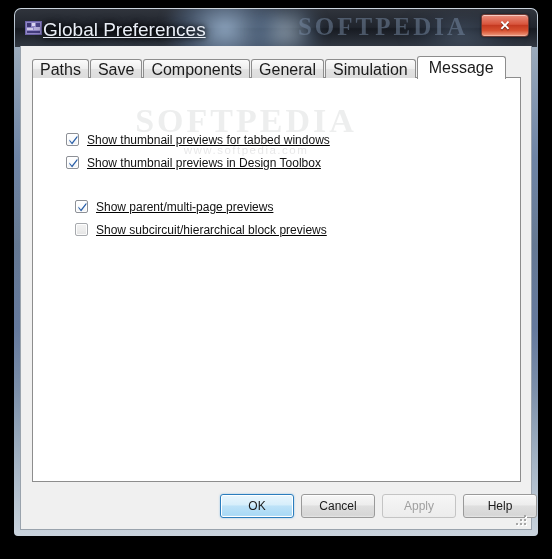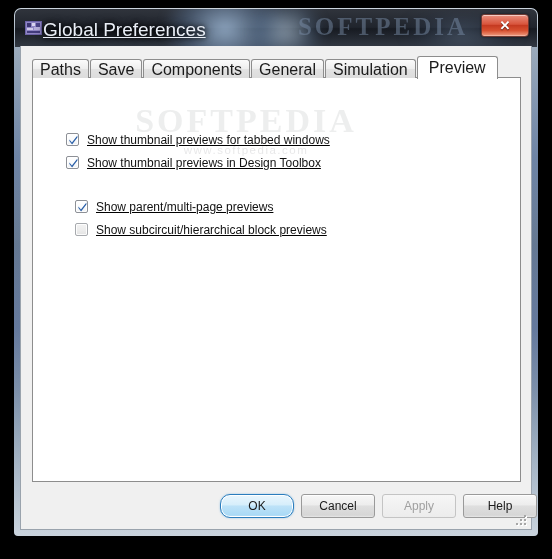--- a/index.html
+++ b/index.html
@@ -326,21 +326,21 @@
     box-shadow: inset 0 0 0 1px #ffffff,
                 0 0 2px rgba(60,150,215,0.55);
   }
   .dlg-button.disabled {
     color: #a0a0a0;
     border-color: #c4c4c4;
     background: linear-gradient(180deg, #f6f6f6 0%, #f1f1f1 50%, #ececec 100%);
     box-shadow: none;
     cursor: default;
   }
-  #btn-ok     { left: 199px; border-radius: 10px; }
+  #btn-ok     { left: 199px; }
   #btn-cancel { left: 280px; }
   #btn-apply  { left: 361px; }
   #btn-help   { left: 442px; }
 
   
   #resize-grip {
     position: absolute;
     right: 3px;
     bottom: 2px;
     width: 12px;
@@ -390,21 +390,21 @@
     </div>
 
     <div id="dialog-body">
 
       <div id="tab-strip">
         <div class="tab">Paths</div>
         <div class="tab">Save</div>
         <div class="tab">Components</div>
         <div class="tab">General</div>
         <div class="tab">Simulation</div>
-        <div class="tab active">Preview</div>
+        <div class="tab active">Message</div>
       </div>
 
       <div id="tab-panel">
 
         <div id="body-watermark">
           <div class="wm-big">SOFTPEDIA</div>
           <div class="wm-small">www.softpedia.com</div>
         </div>
 
         <div class="checkbox-group" id="group-one">

